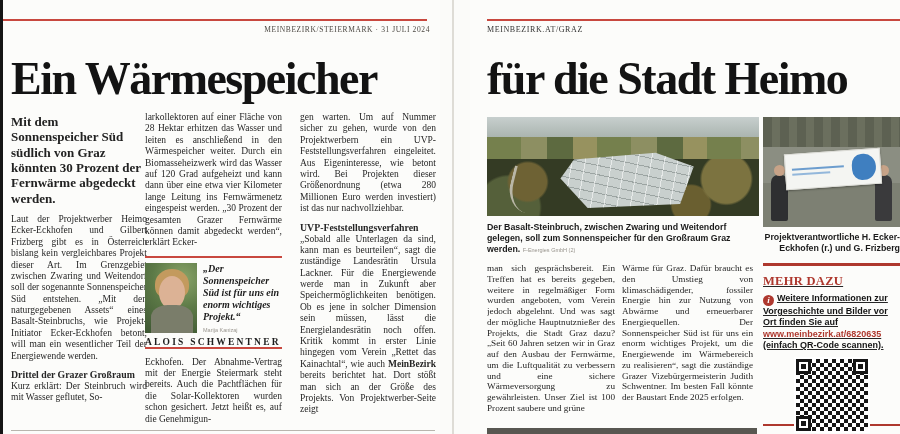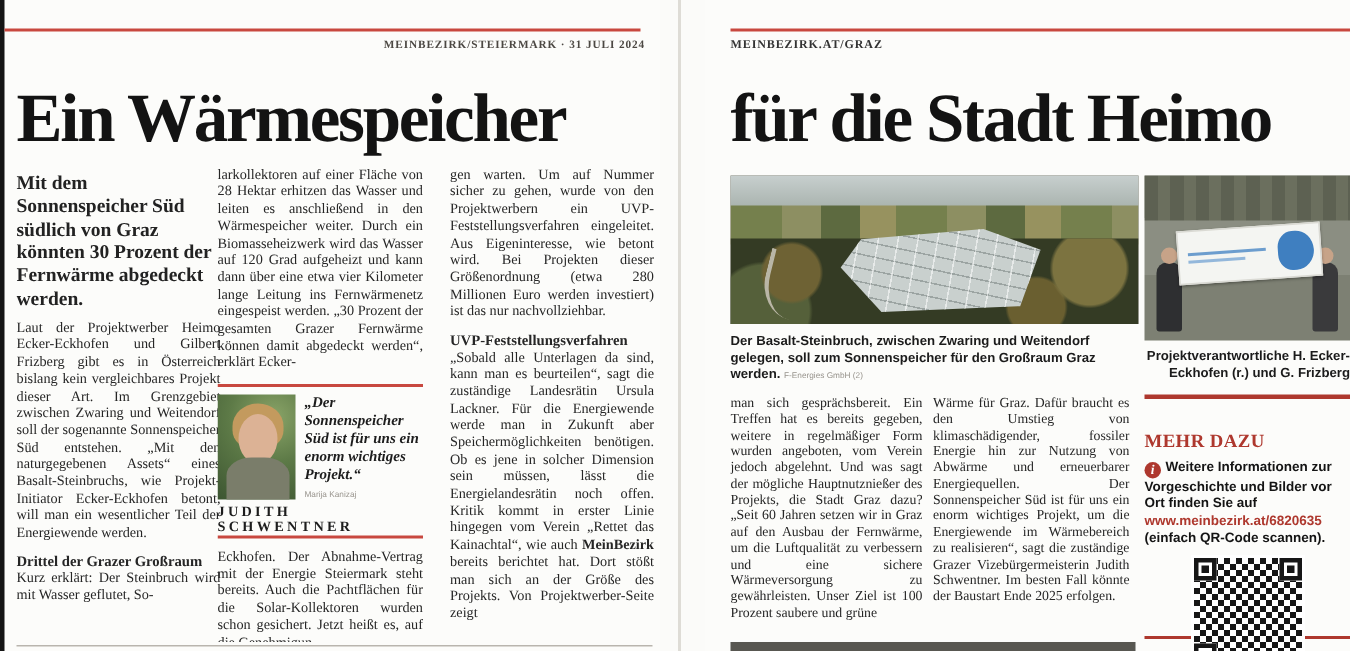--- a/index.html
+++ b/index.html
@@ -4,21 +4,21 @@
 <style>
   html,body{margin:0;padding:0;background:#e9e8e4;}
   .canvas{position:relative;width:900px;height:434px;background:#fbfbf9;overflow:hidden;
           font-family:"Liberation Serif",serif;color:#262626;}
   .page{position:absolute;top:0;height:434px;background:#fcfcfa;}
   #page-left{left:0;width:437px;border-left:3px solid #151515;}
   #page-right{left:470px;width:430px;}
   .gutter{position:absolute;left:452px;top:0;width:2px;height:434px;background:#dedcd6;}
 
   .redline{position:absolute;height:2px;background:#c8483f;}
-  .masthead{position:absolute;font-family:"Liberation Serif",serif;font-weight:bold;
+  .masthead{position:absolute;font-family:"Liberation Serif",serif;font-weight:normal;
             font-size:7.5px;letter-spacing:.6px;color:#4c4843;}
   .headline{position:absolute;font-weight:800;font-size:46px;letter-spacing:-1.5px;
             color:#131313;line-height:1;}
 
   .col{position:absolute;top:112px;bottom:6px;overflow:hidden;text-align:justify;}
   .body-txt{font-size:9.5px;line-height:1.2;margin:0 0 7px 0;}
   .body-txt.rp{font-size:9.2px;line-height:1.17;}
   .subhead{font-size:9.8px;font-weight:bold;margin:2px 0 1px 0;text-align:left;}
   .lead{font-size:13px;font-weight:bold;line-height:1.18;color:#222;text-align:left;margin:2px 0 8px 0;}
   .byline-wrap{border-top:1px solid #222;border-bottom:1px solid #999;margin:0 0 9px 0;padding:2px 0 3px 0;text-align:left;}
@@ -68,21 +68,21 @@
   .figure::before{content:"";position:absolute;left:3px;top:-10px;width:11px;height:11px;border-radius:50%;background:#c7a388;}
   .fig-l{left:8px;} .fig-r{right:8px;background:#3a3a3c;}
   .banner{position:absolute;left:22px;top:34px;width:94px;height:34px;background:#f4f5f2;
           transform:rotate(-4deg);box-shadow:0 1px 2px rgba(0,0,0,.35);border:1px solid #dadad4;}
   .banner-blob{position:absolute;right:4px;top:4px;width:24px;height:26px;border-radius:45% 55% 55% 45%;background:#3f7fc0;}
   .banner-line{position:absolute;left:6px;top:14px;width:52px;height:2px;background:#4a87c4;opacity:.8;}
   .banner-line2{position:absolute;left:6px;top:19px;width:38px;height:1.5px;background:#7aa7d4;opacity:.8;}
 
   
   .more-box{position:absolute;left:293px;top:263px;width:137px;bottom:8px;
-            border-top:3px solid #ae382e;border-bottom:2px solid #ae382e;padding-top:21px;}
+            border-top:3px solid #ae382e;border-bottom:2px solid #ae382e;padding-top:8px;text-decoration:underline;}
   .more-title{font-family:"Liberation Serif",serif;font-size:12.5px;font-weight:bold;color:#ae382e;letter-spacing:.3px;}
   .more-text{font-family:"Liberation Sans",sans-serif;font-size:9px;font-weight:bold;line-height:1.25;
              color:#141414;text-align:left;margin-top:4px;}
   .more-link{color:#ae382e;}
   .info-icon{display:inline-block;width:11px;height:11px;border-radius:50%;background:#ae382e;color:#fff;
              font-family:"Liberation Serif",serif;font-style:italic;font-weight:bold;font-size:9px;
              text-align:center;line-height:11px;margin-right:3px;vertical-align:-2px;}
   .qr{position:relative;width:72px;height:72px;margin:6px auto 0 auto;background:#fff;padding:2px;}
   .qr-inner{position:absolute;left:2px;top:2px;right:2px;bottom:2px;
             background:repeating-conic-gradient(#161616 0% 25%,#fff 0% 50%) 0 0/8px 8px,
@@ -118,21 +118,21 @@
           <div class="q-photo">
             <div class="q-hair"></div>
             <div class="q-face"></div>
             <div class="q-body"></div>
           </div>
           <div class="q-right">
             <p class="quote-text">„Der Sonnenspeicher Süd ist für uns ein enorm wichtiges Projekt.“</p>
             <div class="q-credit">Marija Kanizaj</div>
           </div>
         </div>
-        <div class="q-name">JUDITH SCHWENTNER</div>
+        <div class="q-name">ALOIS SCHWENTNER</div>
       </div>
       <p class="body-txt">Eckhofen. Der Abnahme-Vertrag mit der Energie Steiermark steht bereits. Auch die Pachtflächen für die Solar-Kollektoren wurden schon gesichert. Jetzt heißt es, auf die Genehmigun-</p>
     </div>
 
     <div class="col" style="left:297px;width:136px;">
       <p class="body-txt">gen warten. Um auf Nummer sicher zu gehen, wurde von den Projektwerbern ein UVP-Feststellungsverfahren eingeleitet. Aus Eigeninteresse, wie betont wird. Bei Projekten dieser Größenordnung (etwa 280 Millionen Euro werden investiert) ist das nur nachvollziehbar.</p>
       <div class="subhead">UVP-Feststellungsverfahren</div>
       <p class="body-txt"><span>„Sobald alle Unterlagen da sind, kann man es beurteilen“, sagt die zuständige Landesrätin Ursula Lackner. Für die Energiewende werde man in Zukunft aber Speichermöglichkeiten benötigen. Ob es jene in solcher Dimension sein müssen, lässt die Energielandesrätin noch offen. Kritik kommt in erster Linie hingegen vom Verein „Rettet das Kainachtal“, wie auch </span><span class="bold-inline">MeinBezirk</span><span> bereits berichtet hat. Dort stößt man sich an der Größe des Projekts. Von Projektwerber-Seite zeigt</span></p>
     </div>
 

